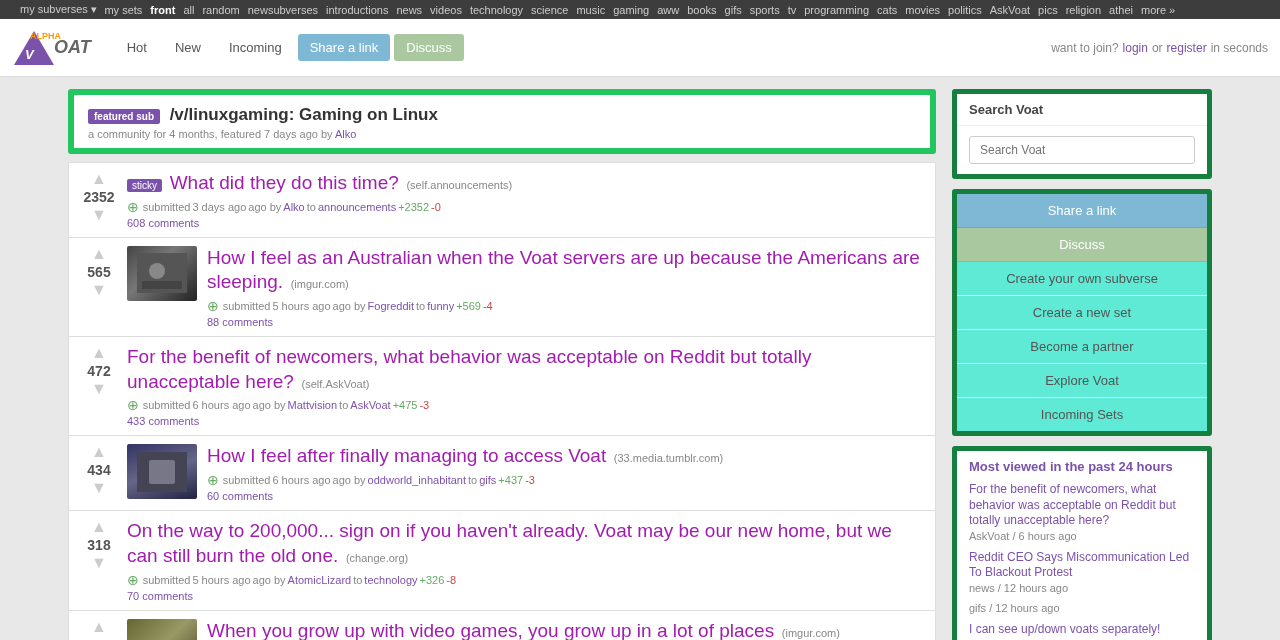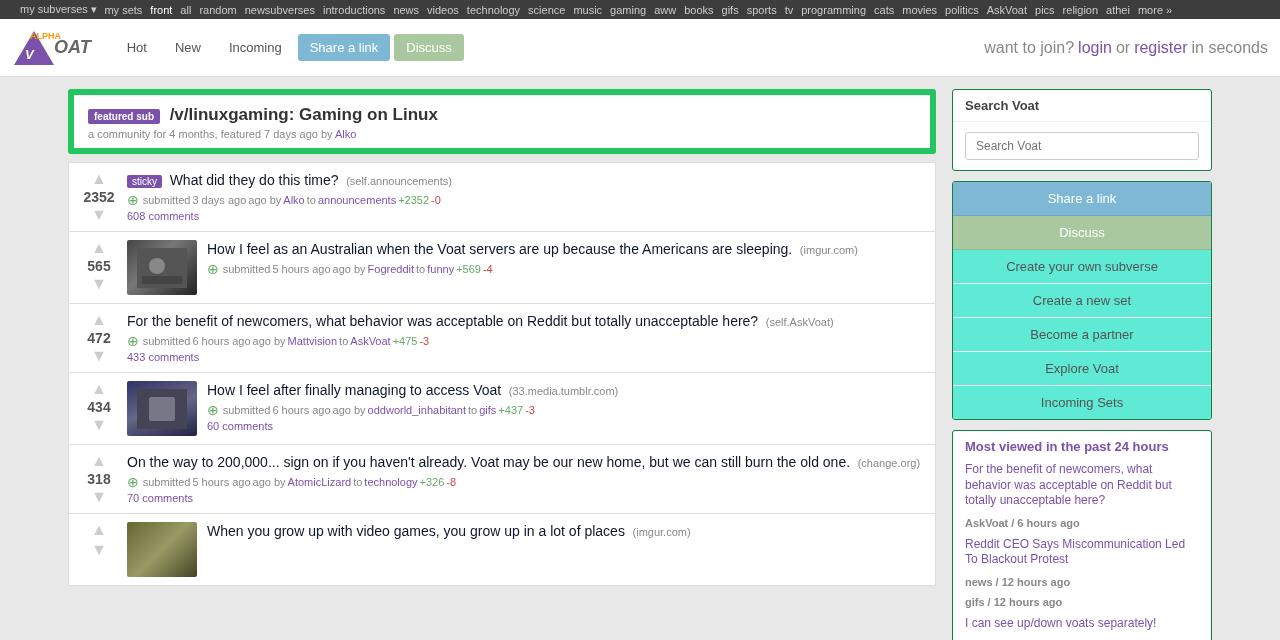--- a/index.html
+++ b/index.html
@@ -51,21 +51,21 @@
     .nav-tab.discuss-btn {
       background: #aac8a0;
       color: #fff;
       border-radius: 3px;
     }
     .header-right {
       margin-left: auto;
       display: flex;
       align-items: center;
       gap: 4px;
-      font-size: 16px;
+      font-size: 12px;
       color: #888;
     }
     .header-right a { color: #7b52ab; text-decoration: none; }
 
     
     .main-container {
       max-width: 1160px;
       margin: 12px auto;
       display: flex;
       gap: 16px;
@@ -152,22 +152,22 @@
       height: 100%;
       background: linear-gradient(135deg, #555 0%, #888 50%, #333 100%);
       display: flex;
       align-items: center;
       justify-content: center;
       color: #aaa;
       font-size: 11px;
     }
     .post-body { flex: 1; min-width: 0; }
     .post-title {
-      font-size: 14px;
-      color: #0f172a;
+      font-size: 19px;
+      color: #a21caf;
       text-decoration: none;
       line-height: 1.3;
       margin-top: 8px;
     }
     .post-domain {
       font-size: 11px;
       color: #888;
       margin-left: 4px;
     }
     .post-meta {
@@ -197,21 +197,21 @@
       font-size: 11px;
       color: #888;
       margin-top: 2px;
     }
     .post-comments a { color: #7b52ab; text-decoration: none; }
 
     
     .sidebar { width: 260px; flex-shrink: 0; }
     .sidebar-box {
       background: #fff;
-      border: 1px solid #15803d;
+      border: 5px solid #15803d;
       border-radius: 3px;
       margin-bottom: 10px;
       overflow: hidden;
     }
     .sidebar-box-title {
       padding: 8px 12px;
       font-size: 13px;
       font-weight: bold;
       color: #444;
       border-bottom: 1px solid #eee;
@@ -250,29 +250,29 @@
     }
     .most-viewed-list { padding: 0 12px 10px; }
     .most-viewed-item { margin-bottom: 8px; }
     .most-viewed-item a {
       color: #7b52ab;
       text-decoration: none;
       font-size: 12px;
       line-height: 1.3;
       display: block;
     }
-    .most-viewed-sub { font-size: 11px; color: #888; margin-top: 8px; font-weight: bold; }
+    .most-viewed-sub { font-size: 11px; color: #888; margin-top: 1px; }
   </style>
 </head>
 <body>
 
 <div class="top-bar">
   <a>my subverses ▾</a>
   <a>my sets</a>
-  <a style="color:#fff;font-weight:normal;">front</a>
+  <a style="color:#fff;font-weight:bold;">front</a>
   <a>all</a>
   <a>random</a>
   <a>newsubverses</a>
   <a>introductions</a>
   <a>news</a>
   <a>videos</a>
   <a>technology</a>
   <a>science</a>
   <a>music</a>
   <a>gaming</a>
@@ -388,20 +388,23 @@
             <span class="post-plus">⊕</span>
             <span>submitted</span>
             <span>5 hours ago</span>
             <span>ago by</span>
             <a>Fogreddit</a>
             <span>to</span>
             <a>funny</a>
             <span class="vote-score-pos">+569</span>
             <span class="vote-score-neg">-4</span>
           </div>
+          <div class="post-comments">
+            <a>88 comments</a>
+          </div>
         </div>
       </div>
 
       <div class="post-item">
         <div class="vote-col">
           <span class="vote-arrow">▲</span>
           <span class="vote-count">472</span>
           <span class="vote-arrow">▼</span>
         </div>
         <div class="post-body">

